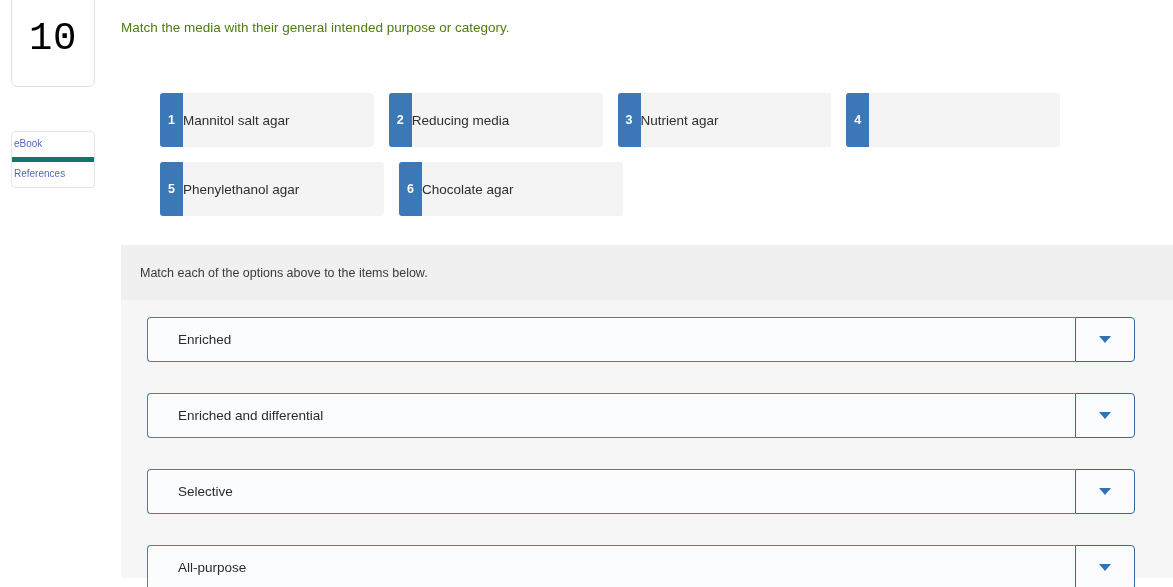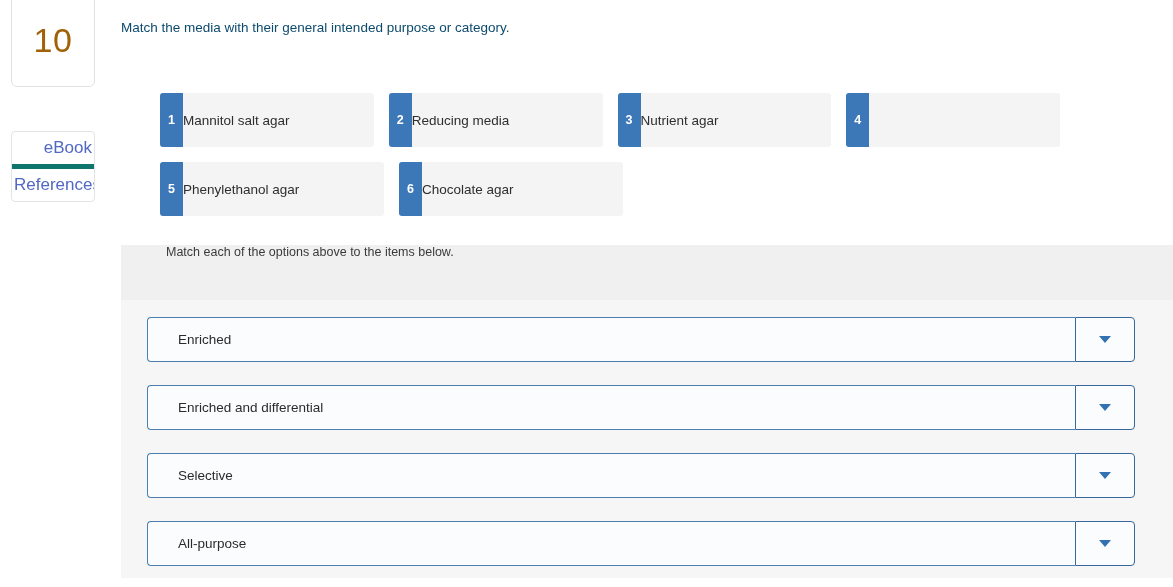--- a/index.html
+++ b/index.html
@@ -32,41 +32,42 @@
     height: 95px;
     background: #ffffff;
     border: 1px solid #e2e2e2;
     border-radius: 6px;
     box-sizing: border-box;
     display: flex;
     align-items: center;
     justify-content: center;
   }
   #question-number-box .num {
-    font-size: 34px;
+    font-size: 39px;
     font-weight: 400;
-    color: #a16207;
+    color: #000000;
     letter-spacing: 0.5px;
     line-height: 1;
+    font-family: Liberation Mono, monospace;
   }
   #resource-links {
     position: absolute;
     left: 11px;
     top: 131px;
     width: 84px;
     background: #ffffff;
     border: 1px solid #e4e4e4;
     border-radius: 4px;
     box-sizing: border-box;
     overflow: hidden;
   }
   .resource-link {
     display: block;
-    text-align: right;
-    font-size: 17px;
+    text-align: left;
+    font-size: 10px;
     color: #5168c4;
     padding: 7px 2px 8px 2px;
     text-decoration: none;
     line-height: 1;
   }
   .resource-link + .resource-link {
     border-top: 5px solid #0f766e;
   }
 
   
@@ -75,21 +76,21 @@
     left: 0;
     top: 0;
     width: 1173px;
     height: 587px;
   }
   #prompt {
     position: absolute;
     left: 121px;
     top: 19px;
     font-size: 13.5px;
-    color: #0c4a6e;
+    color: #4d7c0f;
     line-height: 1.4;
     white-space: nowrap;
     text-align: center;
   }
 
   
   #options-grid {
     position: absolute;
     left: 160px;
     top: 93px;
@@ -134,34 +135,35 @@
     left: 121px;
     top: 245px;
     width: 1052px;
     height: 333px;
     background: #f6f6f6;
   }
   #answer-panel-header {
     height: 55px;
     background: #f0f0f0;
     display: flex;
-    padding-left: 45px;
+    align-items: center;
+    padding-left: 19px;
     box-sizing: border-box;
   }
   #answer-panel-header .hint {
     font-size: 12.5px;
     color: #3a3a3a;
   }
   #answer-list {
     padding: 17px 38px 0 26px;
   }
   .answer-row {
     display: flex;
     height: 45px;
-    margin-bottom: 23px;
+    margin-bottom: 31px;
   }
   .answer-select {
     flex: 1;
     border: 1px solid #4a7fae;
     border-right: none;
     border-radius: 4px 0 0 4px;
     background: #fbfcfd;
     display: flex;
     align-items: center;
     padding-left: 30px;

